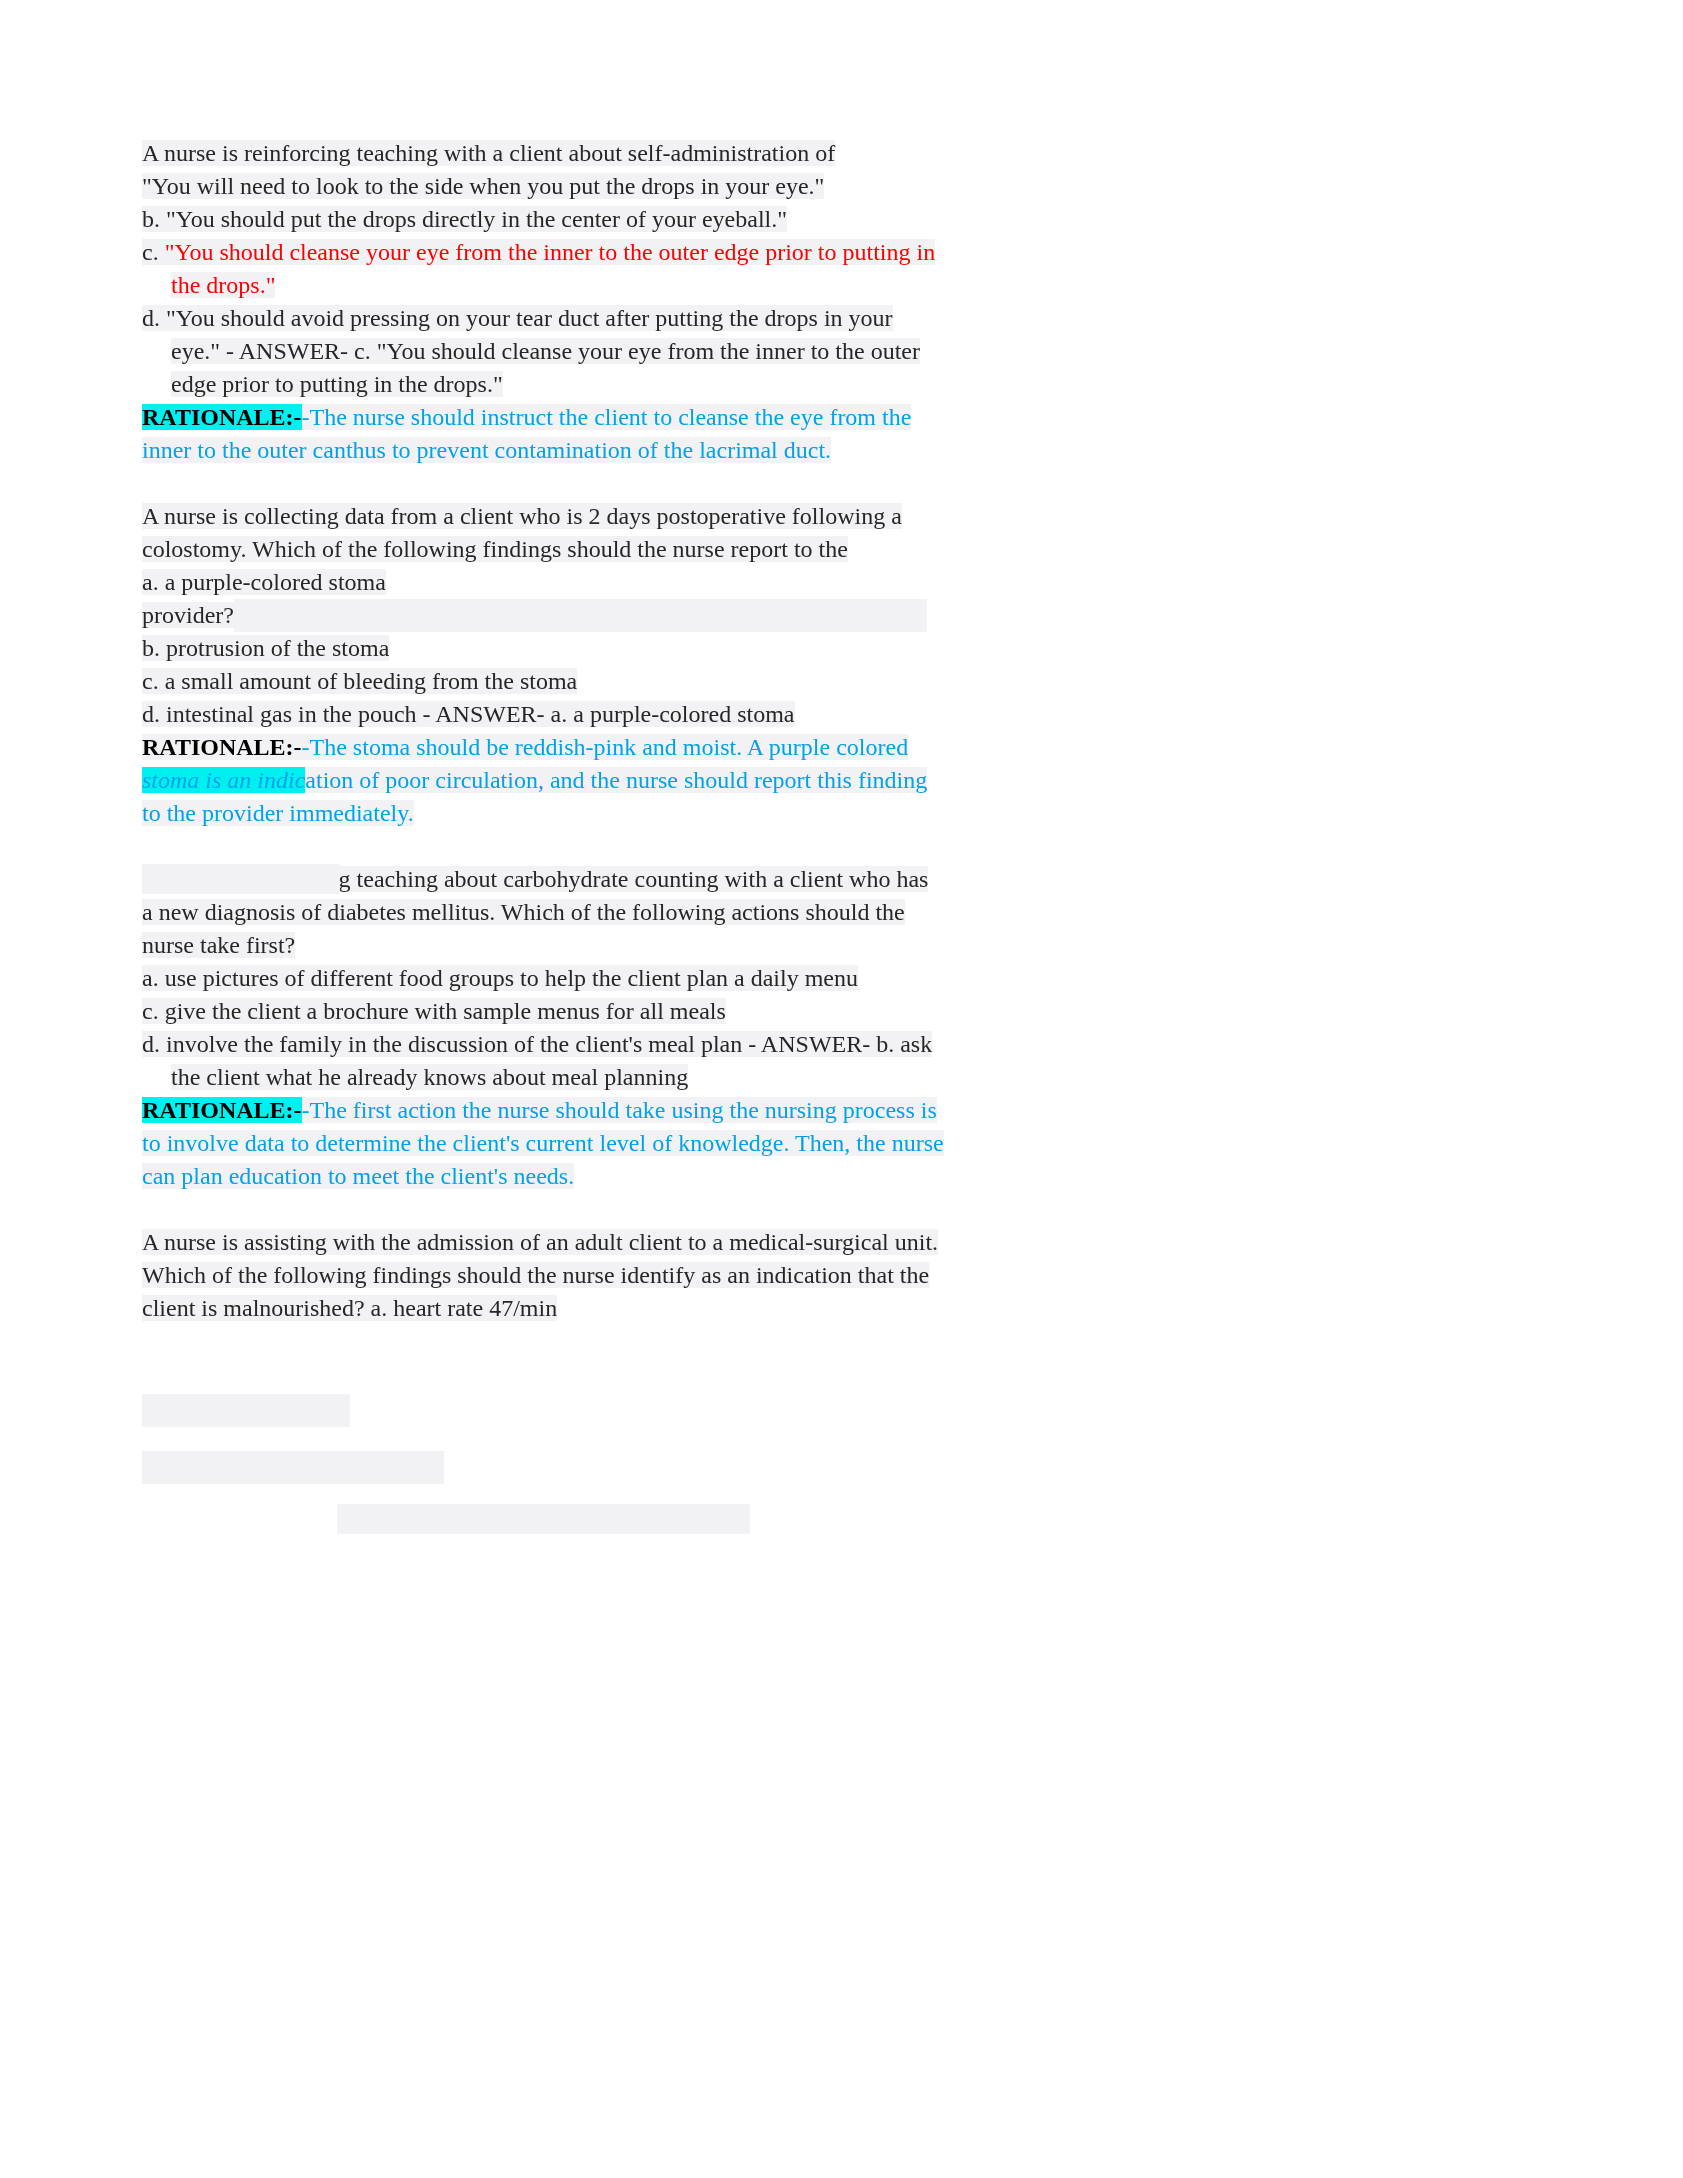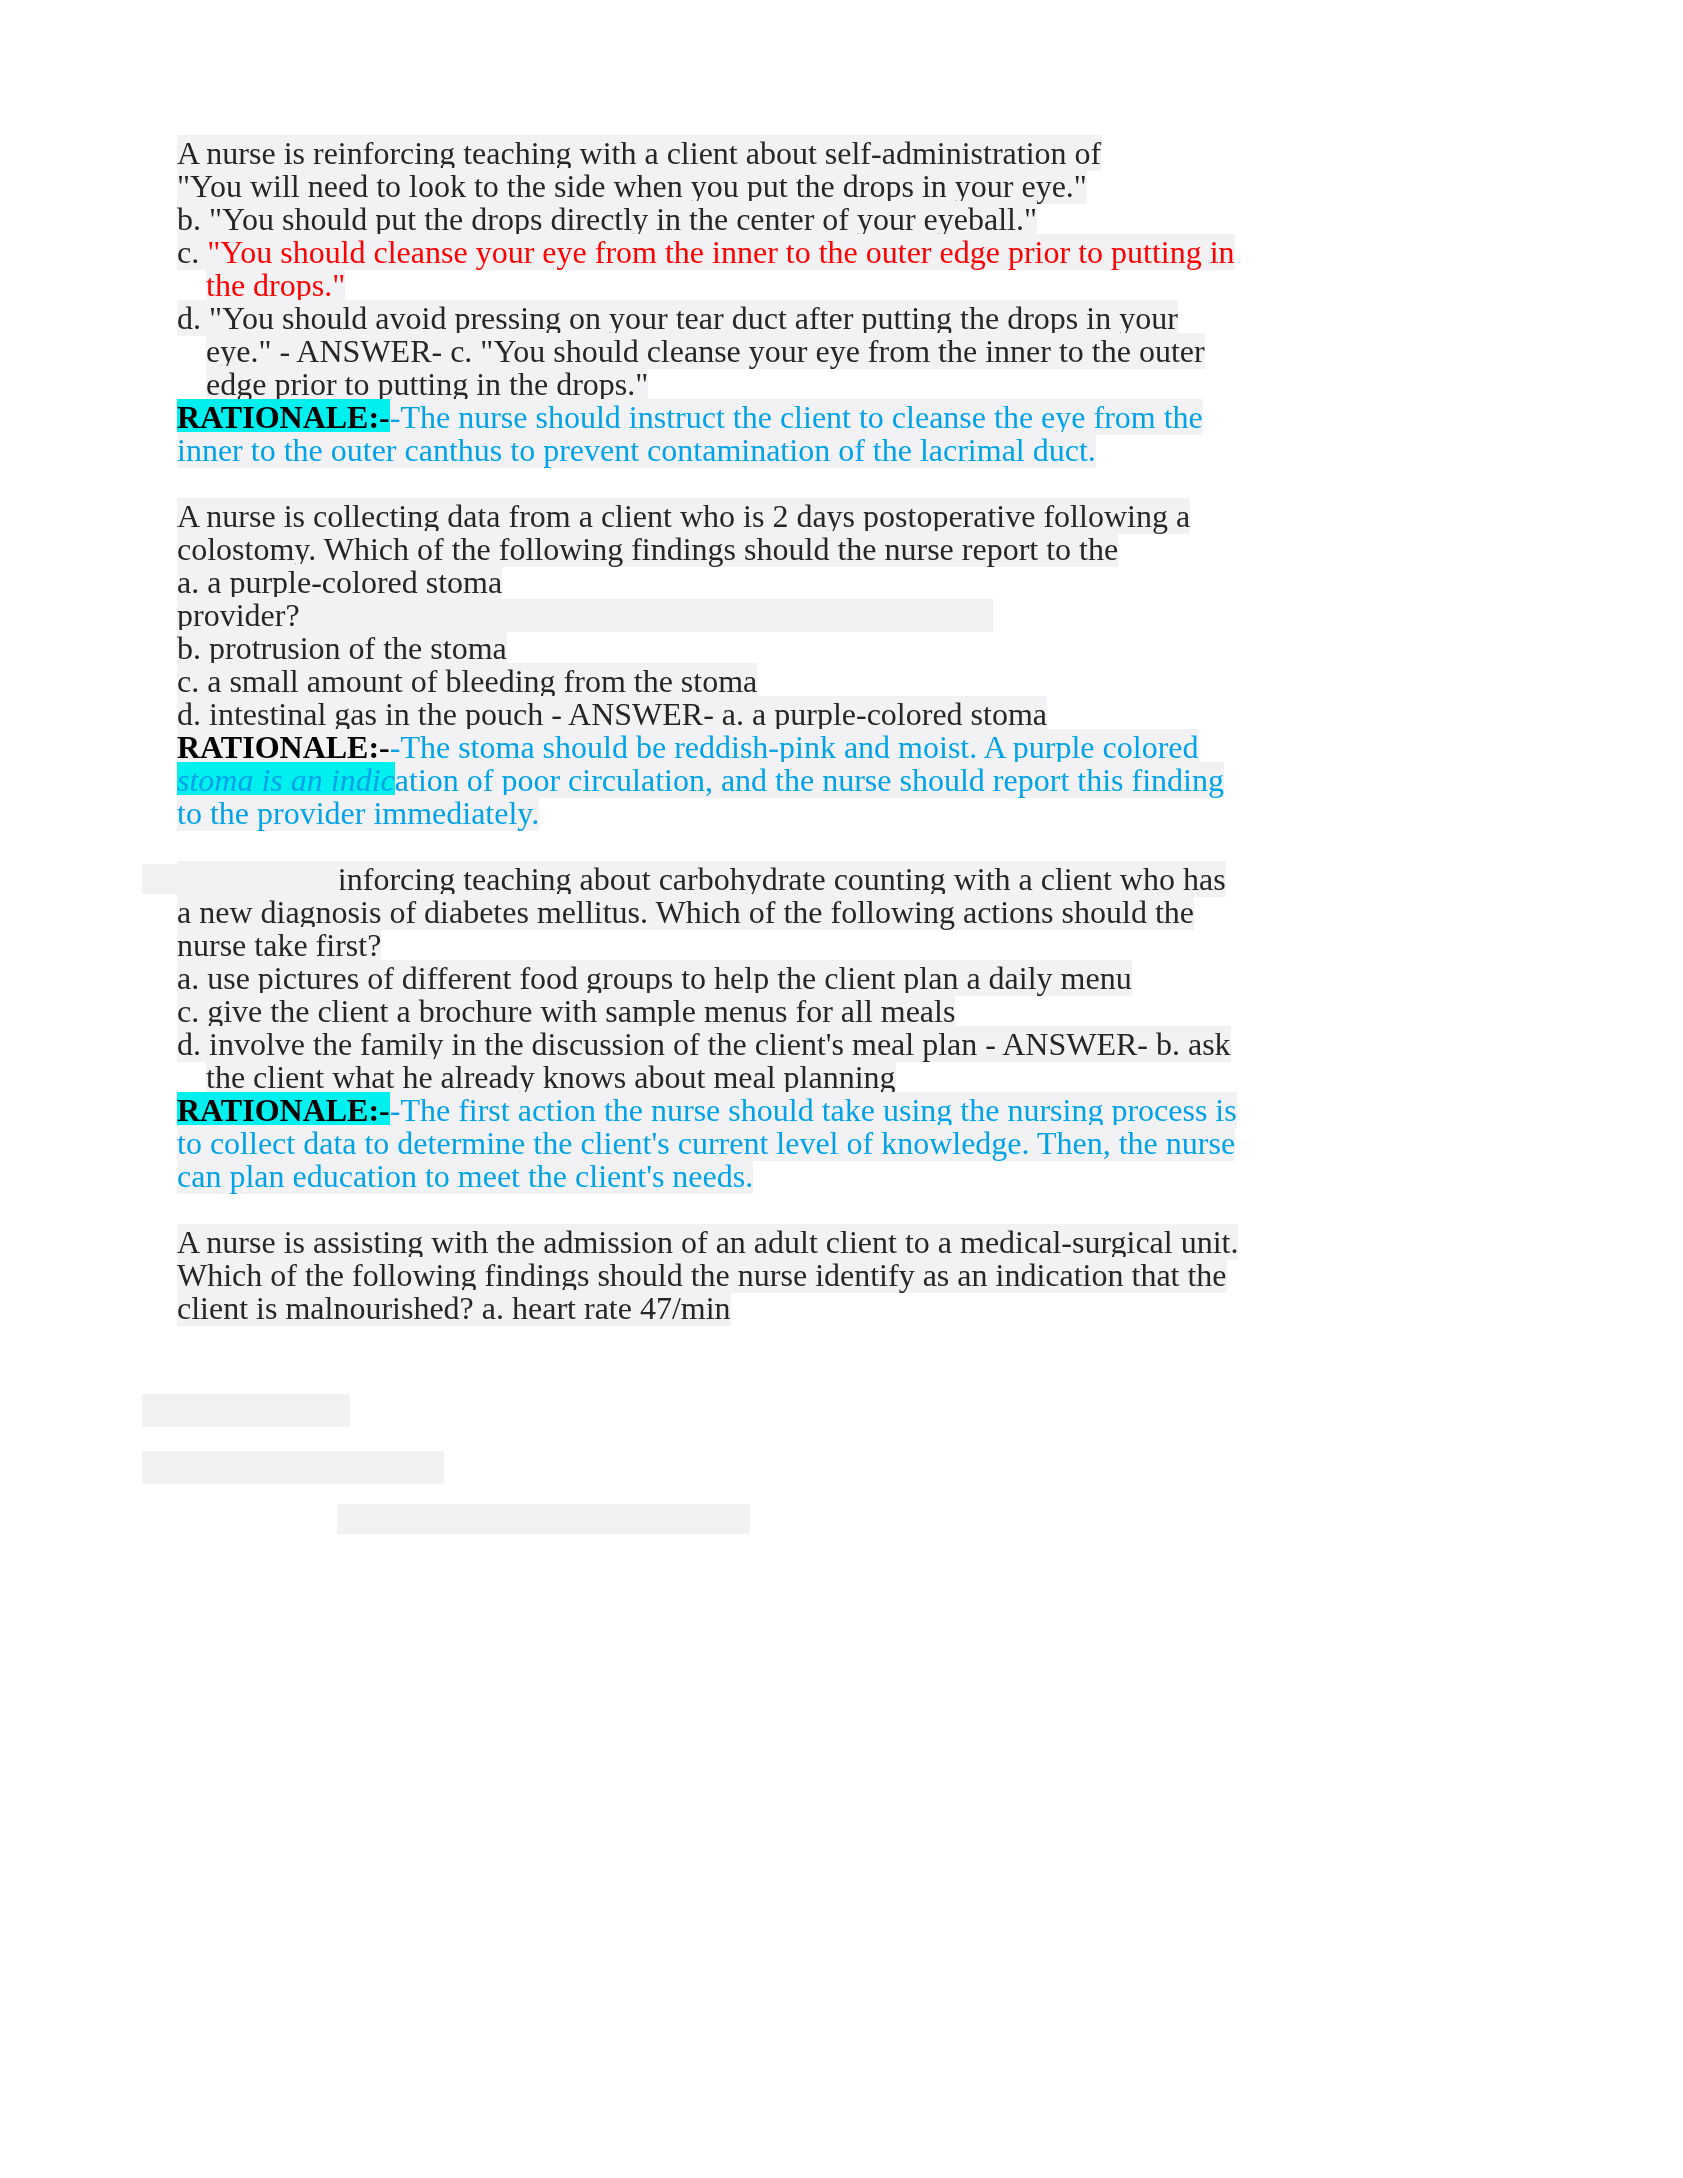--- a/index.html
+++ b/index.html
@@ -6,24 +6,23 @@
   body{
     width:1683px;height:2178px;
     background:#ffffff;
     position:relative;
     font-family:"Liberation Serif","DejaVu Serif",serif;
     overflow:hidden;
   }
   .page{position:absolute;inset:0;background:#ffffff;}
   .doc{
     position:absolute;left:142px;top:137px;width:950px;
-    font-size:32px;line-height:33px;
+    font-size:24px;line-height:33px;
     color:var(--text,#222);
     white-space:nowrap;
-    margin-left:35px;
   }
   .line{height:33px;}
   .line.gap{margin-top:33px;}
   .line.indent{padding-left:29px;}
   .seg-n{color:var(--text,#222);background:var(--linebg,#f2f2f5);}
   .seg-r{color:var(--red,#ff0000);background:var(--linebg,#f2f2f5);}
   .seg-b{color:var(--blue,#00a2e8);background:var(--linebg,#f2f2f5);}
   .seg-label{color:#000000;font-weight:bold;background:var(--cyan,#00f0f0);}
   .seg-bold{color:#000000;font-weight:bold;background:var(--linebg,#f2f2f5);}
   .seg-bhl{color:var(--blue,#00a2e8);background:var(--cyan,#00f0f0);font-style:italic;}
@@ -56,21 +55,21 @@
       <div class="line"><span class="seg-bhl">stoma is an indic</span><span class="seg-b">ation of poor circulation, and the nurse should report this finding</span></div>
       <div class="line"><span class="seg-b">to the provider immediately.</span></div>
       <div class="line gap"><span class="seg-n">A nurse is reinforcing teaching about carbohydrate counting with a client who has</span></div>
       <div class="line"><span class="seg-n">a new diagnosis of diabetes mellitus. Which of the following actions should the</span></div>
       <div class="line"><span class="seg-n">nurse take first?</span></div>
       <div class="line"><span class="seg-n">a. use pictures of different food groups to help the client plan a daily menu</span></div>
       <div class="line"><span class="seg-n">c. give the client a brochure with sample menus for all meals</span></div>
       <div class="line"><span class="seg-n">d. involve the family in the discussion of the client's meal plan - ANSWER- b. ask</span></div>
       <div class="line indent"><span class="seg-n">the client what he already knows about meal planning</span></div>
       <div class="line"><span class="seg-label">RATIONALE:-</span><span class="seg-b">-The first action the nurse should take using the nursing process is</span></div>
-      <div class="line"><span class="seg-b">to collect data to determine the client's current level of knowledge. Then, the nurse</span></div>
+      <div class="line"><span class="seg-b">to involve data to determine the client's current level of knowledge. Then, the nurse</span></div>
       <div class="line"><span class="seg-b">can plan education to meet the client's needs.</span></div>
       <div class="line gap"><span class="seg-n">A nurse is assisting with the admission of an adult client to a medical-surgical unit.</span></div>
       <div class="line"><span class="seg-n">Which of the following findings should the nurse identify as an indication that the</span></div>
       <div class="line"><span class="seg-n">client is malnourished? a. heart rate 47/min</span></div>
     </div>
   <div id="redactions">
       <div class="redaction" style="left: 142px; top: 864px; width: 198px; height: 30px;"></div>
       <div class="redaction" style="left: 142px; top: 1394px; width: 208px; height: 33px;"></div>
       <div class="redaction" style="left: 142px; top: 1451px; width: 302px; height: 33px;"></div>
       <div class="redaction" style="left: 337px; top: 1504px; width: 413px; height: 30px;"></div>

